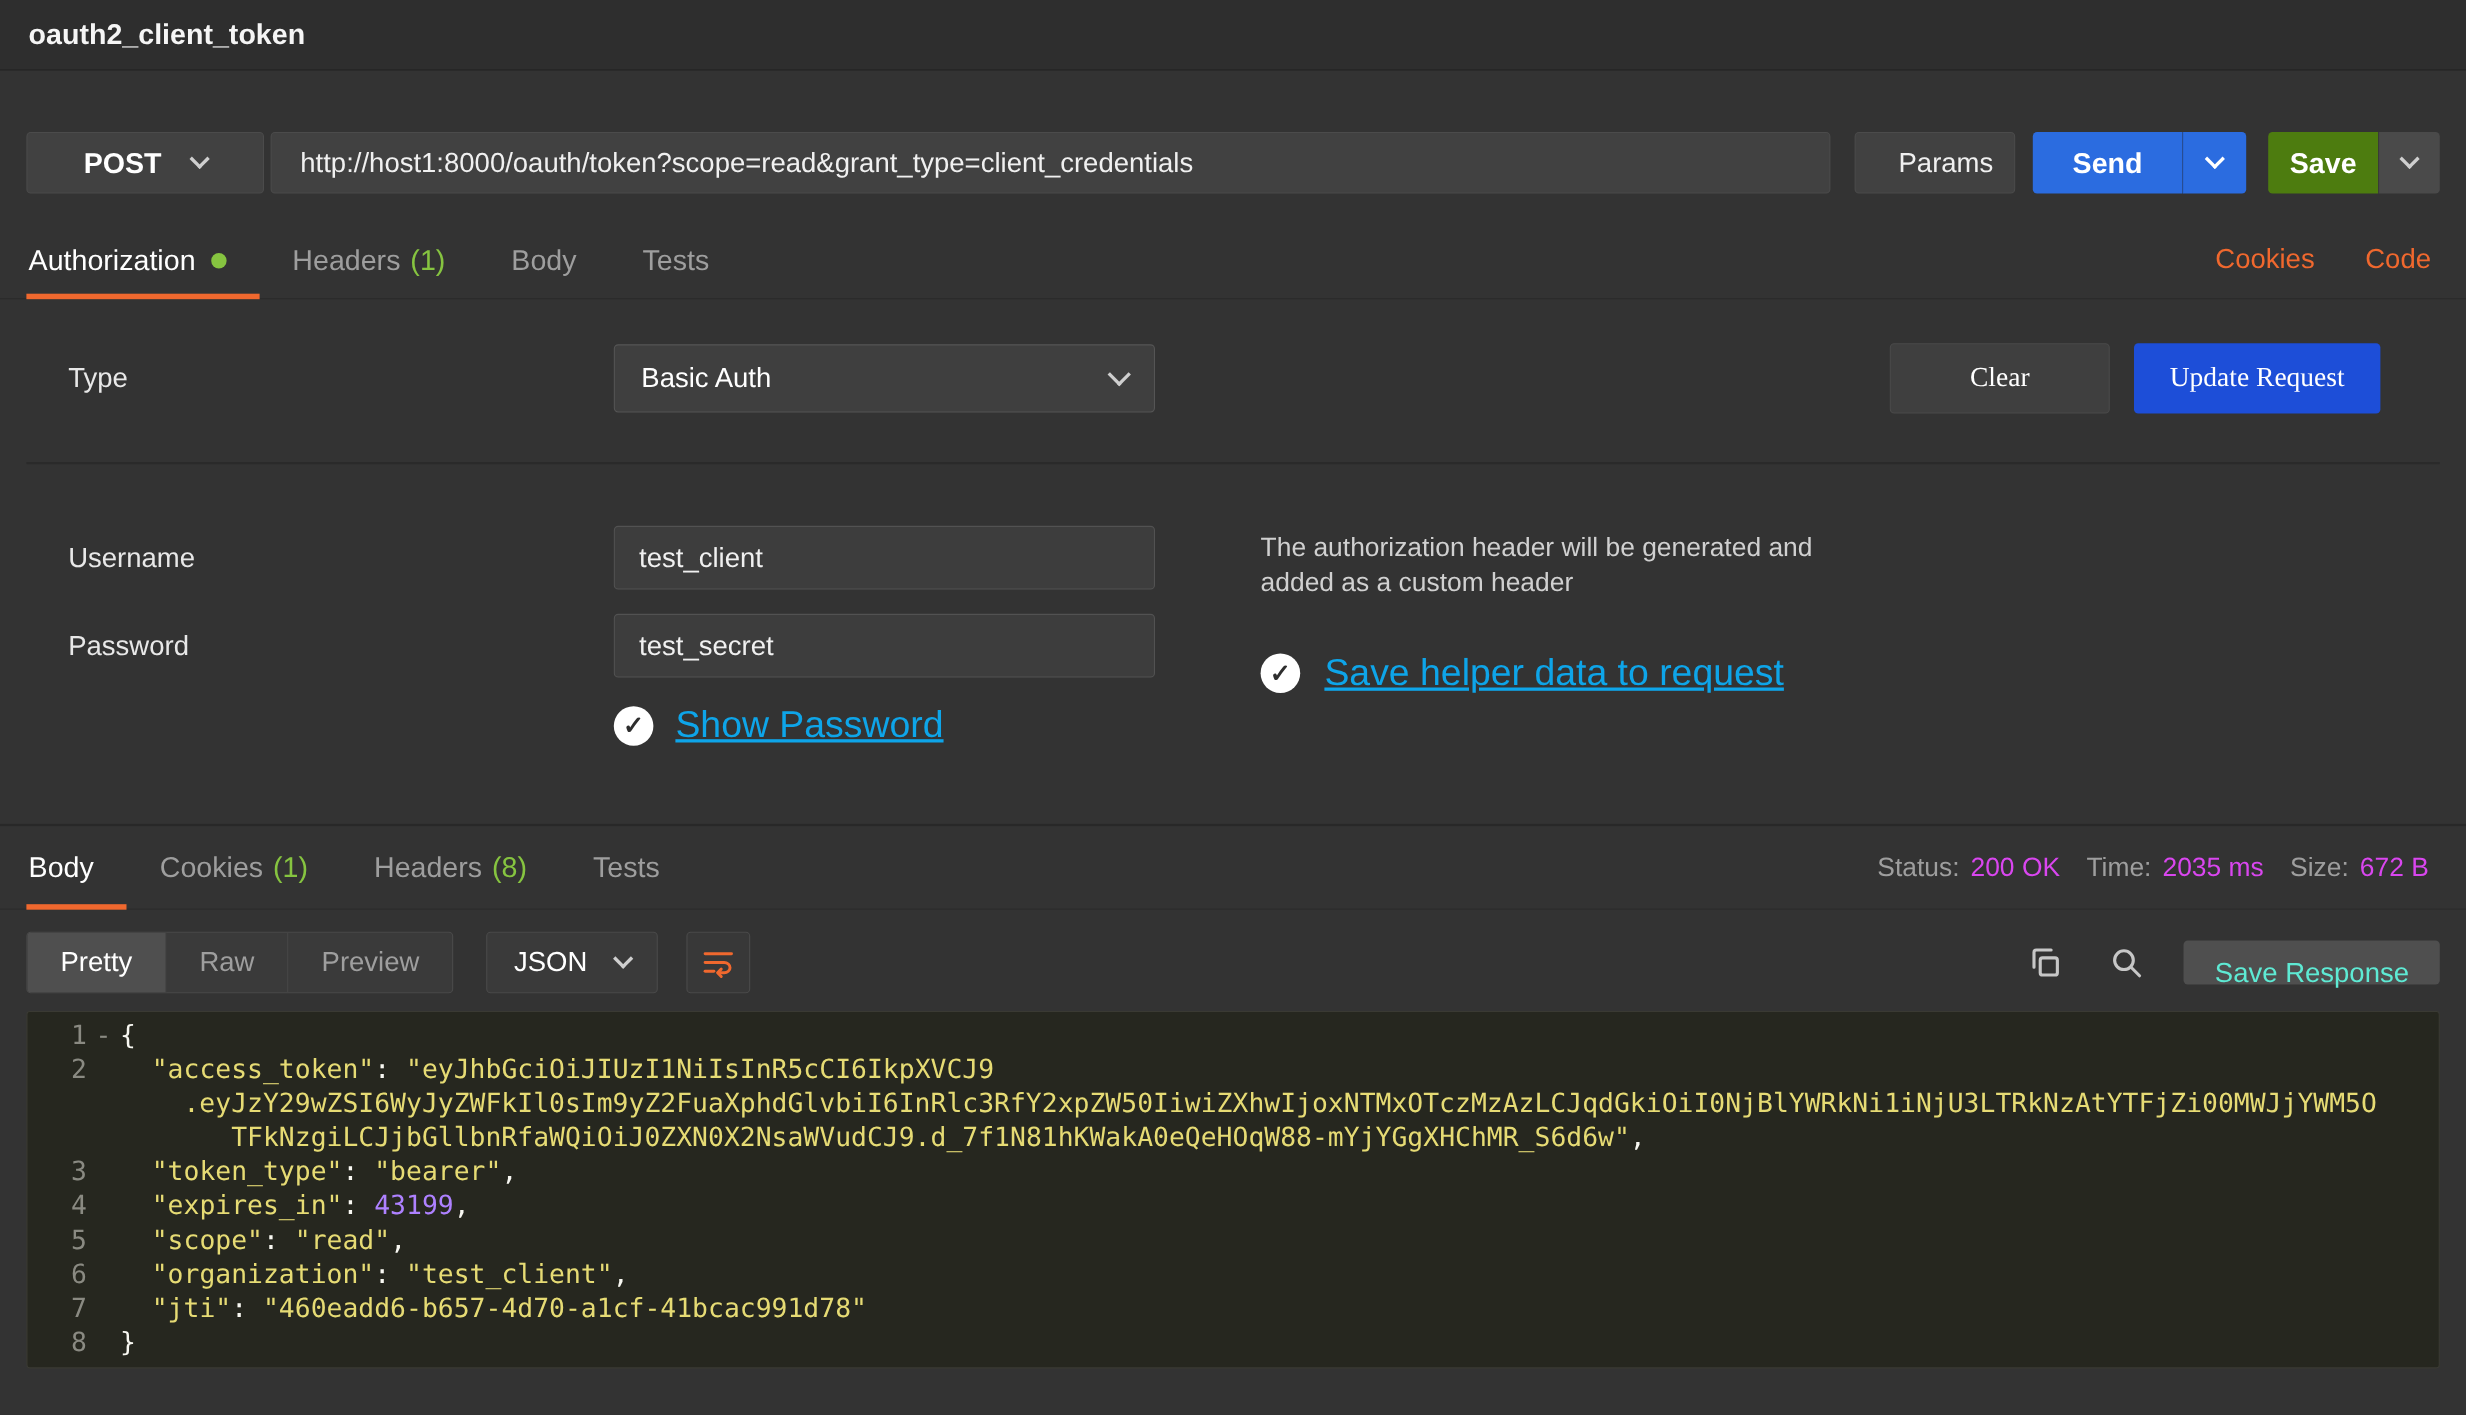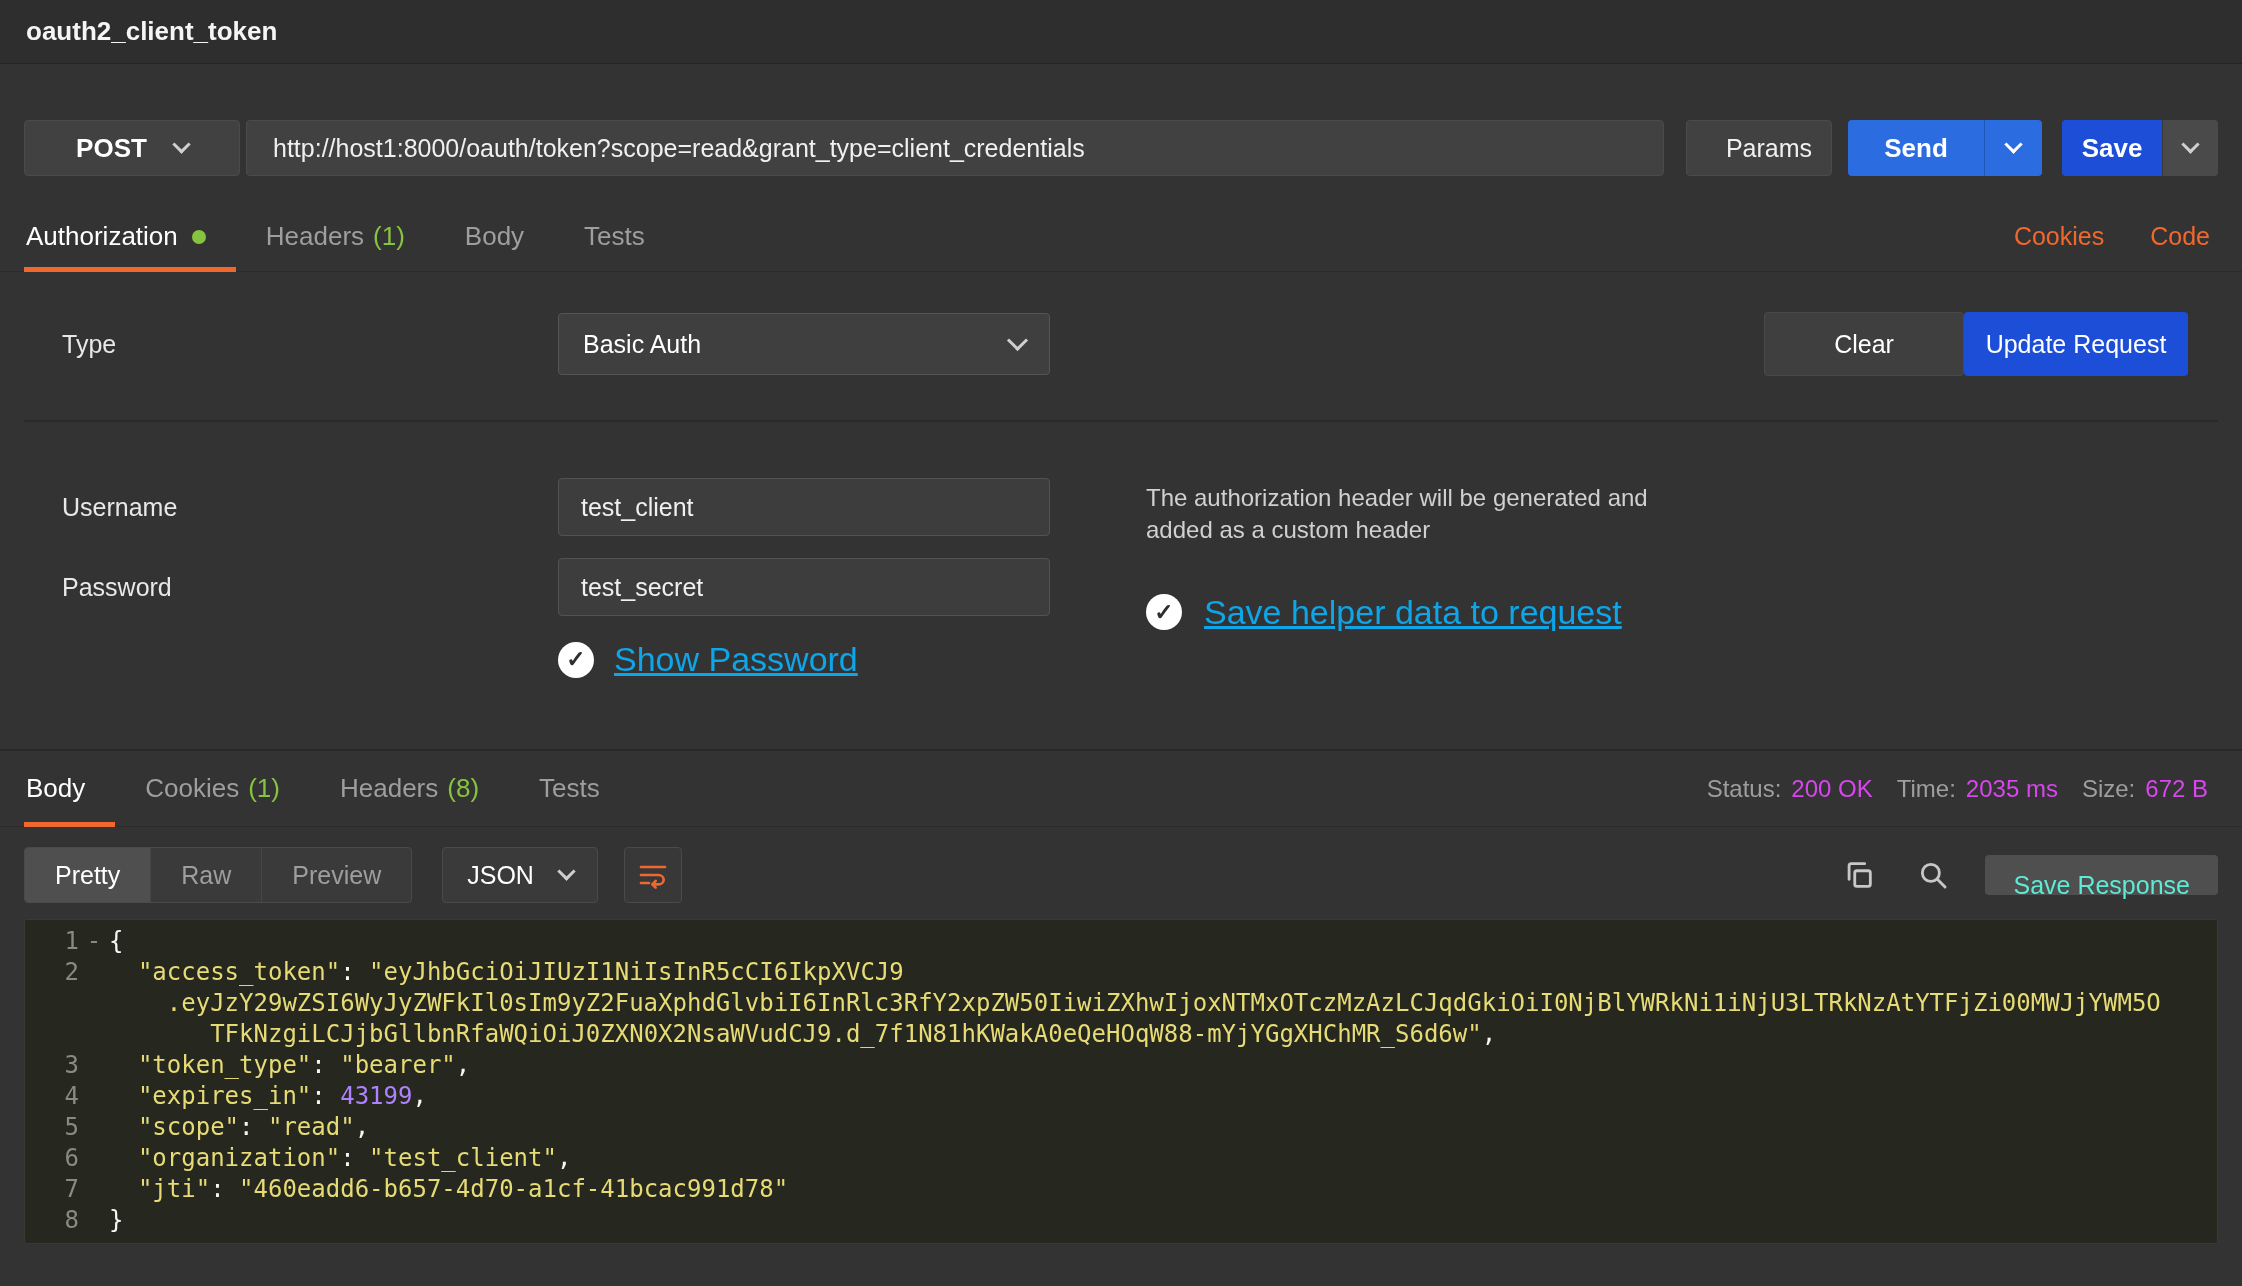--- a/index.html
+++ b/index.html
@@ -25,21 +25,21 @@
   .url-input { flex:1; margin-left:6px; margin-right:22px; background:#414141;
     border:1px solid #4b4b4b; border-radius:4px; color:#f0f0f0; font-size:25px; padding:0 26px; }
   .btn-params { width:146px; background:#414141; border:1px solid #4b4b4b; border-radius:4px;
     color:#f0f0f0; font-size:25px; margin-right:16px;padding-left:20px; }
   .send-group { display:flex; margin-right:20px; }
   .send-main { width:136px; background:#2b6ce0; color:#fff; font-weight:bold; font-size:26px;
     border-radius:4px 0 0 4px; }
   .send-caret { width:58px; background:#2b6ce0; border-left:1px solid #1f55b8;
     border-radius:0 4px 4px 0; display:flex; align-items:center; justify-content:center; }
   .save-group { display:flex; }
-  .save-main { width:100px; background:#1d4ed8; color:#fff; font-weight:bold; font-size:26px;
+  .save-main { width:100px; background:#4d7c0f; color:#fff; font-weight:bold; font-size:26px;
     border-radius:4px 0 0 4px; }
   .save-caret { width:56px; background:#4a4a4a; border-left:1px solid #3a3a3a;
     border-radius:0 4px 4px 0; display:flex; align-items:center; justify-content:center; }
 
   
   .chev { display:inline-block; width:13px; height:13px;
     border-right:3px solid #cfcfcf; border-bottom:3px solid #cfcfcf;
     transform:rotate(45deg); margin-top:-8px; }
   .chev.white { border-color:#ffffff; }
   .chev.big { width:15px; height:15px; }
@@ -57,21 +57,21 @@
   .tabs-right { margin-left:auto; display:flex; align-items:center; gap:46px; padding-right:8px; }
   .link-orange { color:#f0682e; font-size:25px; cursor:pointer; }
 
   
   .auth-section { padding:40px 24px 70px; }
   .form-row { display:flex; align-items:center; }
   .form-label { width:534px; padding-left:38px; font-size:25px; color:#e8e8e8; flex:none; }
   .select-control { width:492px; height:62px; background:#3f3f3f; border:1px solid #555555;
     border-radius:4px; display:flex; align-items:center; justify-content:space-between;
     padding:0 24px; font-size:25px; color:#ffffff; cursor:pointer; }
-  .type-actions { margin-left:auto; display:flex; margin-right:30px; }
+  .type-actions { margin-left:auto; display:flex; gap:22px; margin-right:54px;font-family:Liberation Serif, serif; }
   .btn-clear { width:200px; height:64px; background:#3f3f3f; border:1px solid #4a4a4a;
     border-radius:4px; color:#ffffff; font-size:25px; }
   .btn-update { width:224px; height:64px; background:#1d4ed8; border-radius:4px;
     color:#ffffff; font-size:25px; }
   .auth-divider { border-top:2px solid #2a2a2a; margin-top:44px; }
   .auth-bottom { display:flex; margin-top:56px; }
   .credential-row { display:flex; align-items:center; margin-bottom:22px; }
   .text-input { width:492px; height:58px; background:#3d3d3d; border:1px solid #525252;
     border-radius:4px; color:#f0f0f0; font-size:25px; padding:0 22px; }
   .show-password-row { display:flex; align-items:center; gap:20px; margin-left:534px; margin-top:24px; }

